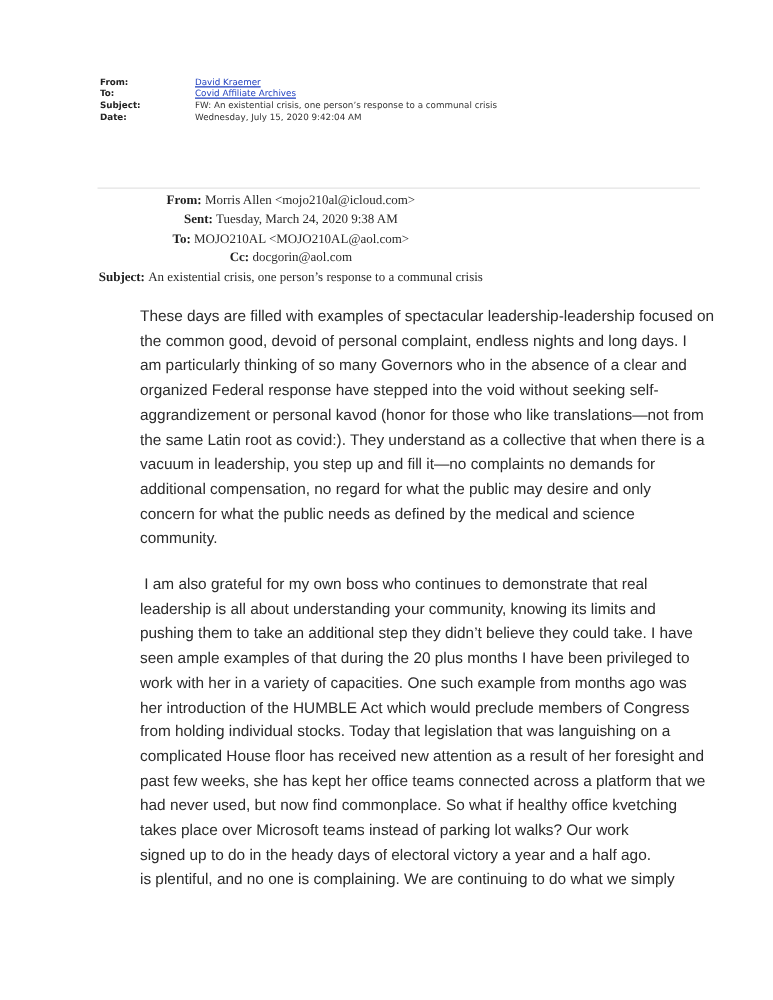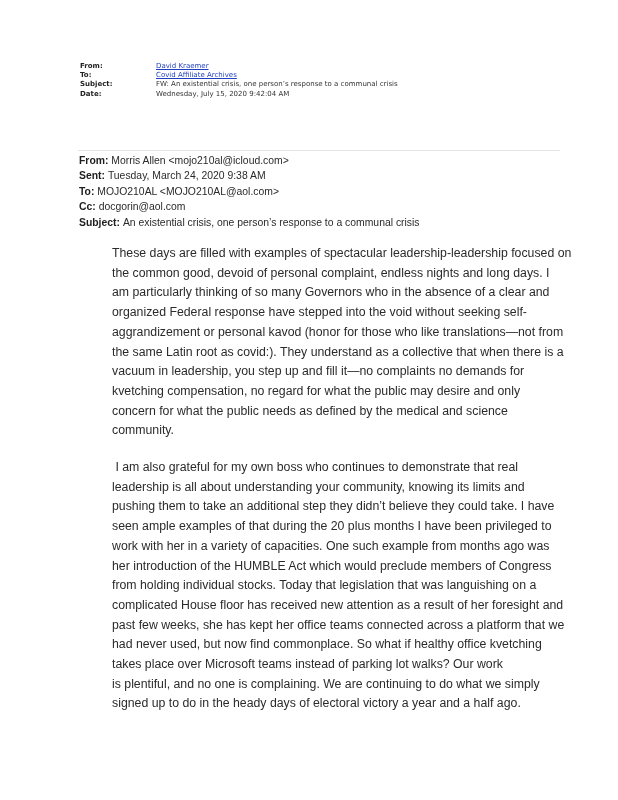--- a/index.html
+++ b/index.html
@@ -44,25 +44,26 @@
       left: 78px;
       top: 150px;
       width: 482px;
       height: 0;
       border-top: 1px solid #e4e4e4;
     }
     .orig-header {
       position: absolute;
       left: 79px;
       top: 153px;
-      font-family: Liberation Sans, sans-serif;
+      font-family: Liberation Serif, serif;
       font-size: 10.4px;
       line-height: 15.4px;
       color: #2a2a2a;
       white-space: nowrap;
+      text-align: center;
     }
     .orig-header b {
       font-weight: bold;
       color: #1e1e1e;
     }
     .body-text {
       position: absolute;
       left: 79px;
       width: 520px;
       font-family: "Liberation Sans", sans-serif;
@@ -126,32 +127,32 @@
 </div>
 
 <div class="body-text" id="para1">
   <span class="ln">These days are filled with examples of spectacular leadership-leadership focused on</span>
   <span class="ln">the common good, devoid of personal complaint, endless nights and long days.  I</span>
   <span class="ln">am particularly thinking of so many Governors who in the absence of a clear and</span>
   <span class="ln">organized Federal response have stepped into the void without seeking self-</span>
   <span class="ln">aggrandizement or personal kavod (honor for those who like translations—not from</span>
   <span class="ln">the same Latin root as covid:).  They understand as a collective that when there is a</span>
   <span class="ln">vacuum in leadership, you step up and fill it—no complaints no demands for</span>
-  <span class="ln">kvetching compensation, no regard for what the public may desire and only</span>
+  <span class="ln">additional compensation, no regard for what the public may desire and only</span>
   <span class="ln">concern for what the public needs as defined by the medical and science</span>
   <span class="ln">community.</span>
 </div>
 
 <div class="body-text" id="para2">
   <span class="ln" style="white-space: pre;"> I am also grateful for my own boss who continues to demonstrate that real</span>
   <span class="ln">leadership is all about understanding your community, knowing its limits and</span>
   <span class="ln">pushing them to take an additional step they didn’t believe they could take.  I have</span>
   <span class="ln">seen ample examples of that during the 20 plus months I have been privileged to</span>
   <span class="ln">work with her in a variety of capacities.  One such example from months ago was</span>
   <span class="ln">her introduction of the HUMBLE Act which would preclude members of Congress</span>
   <span class="ln">from holding individual stocks.  Today that legislation that was languishing on a</span>
   <span class="ln">complicated House floor has received new attention as a result of her foresight and</span>
   <span class="ln">past few weeks, she has kept her office teams connected across a platform that we</span>
   <span class="ln">had never used, but now find commonplace.  So what if healthy office kvetching</span>
   <span class="ln">takes place over Microsoft teams instead of parking lot walks?  Our work</span>
+  <span class="ln">signed up to do in the heady days of electoral victory a year and a half ago.</span>
   <span class="ln">is plentiful, and no one is complaining.  We are continuing to do what we simply</span>
-  <span class="ln">signed up to do in the heady days of electoral victory a year and a half ago.</span>
 </div>
 
 </body></html>

